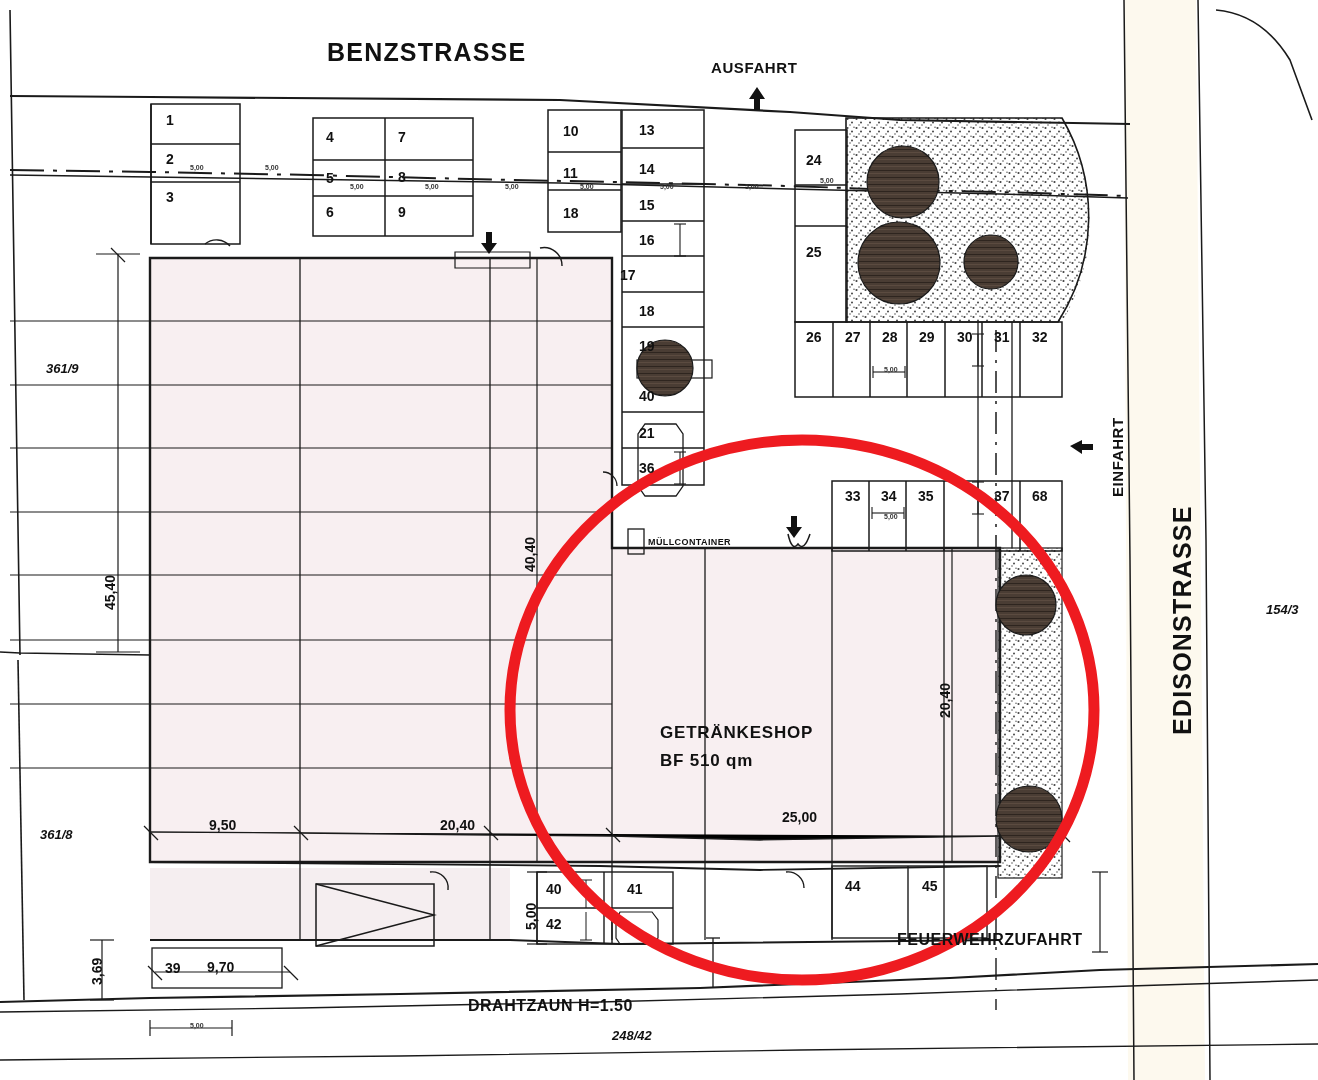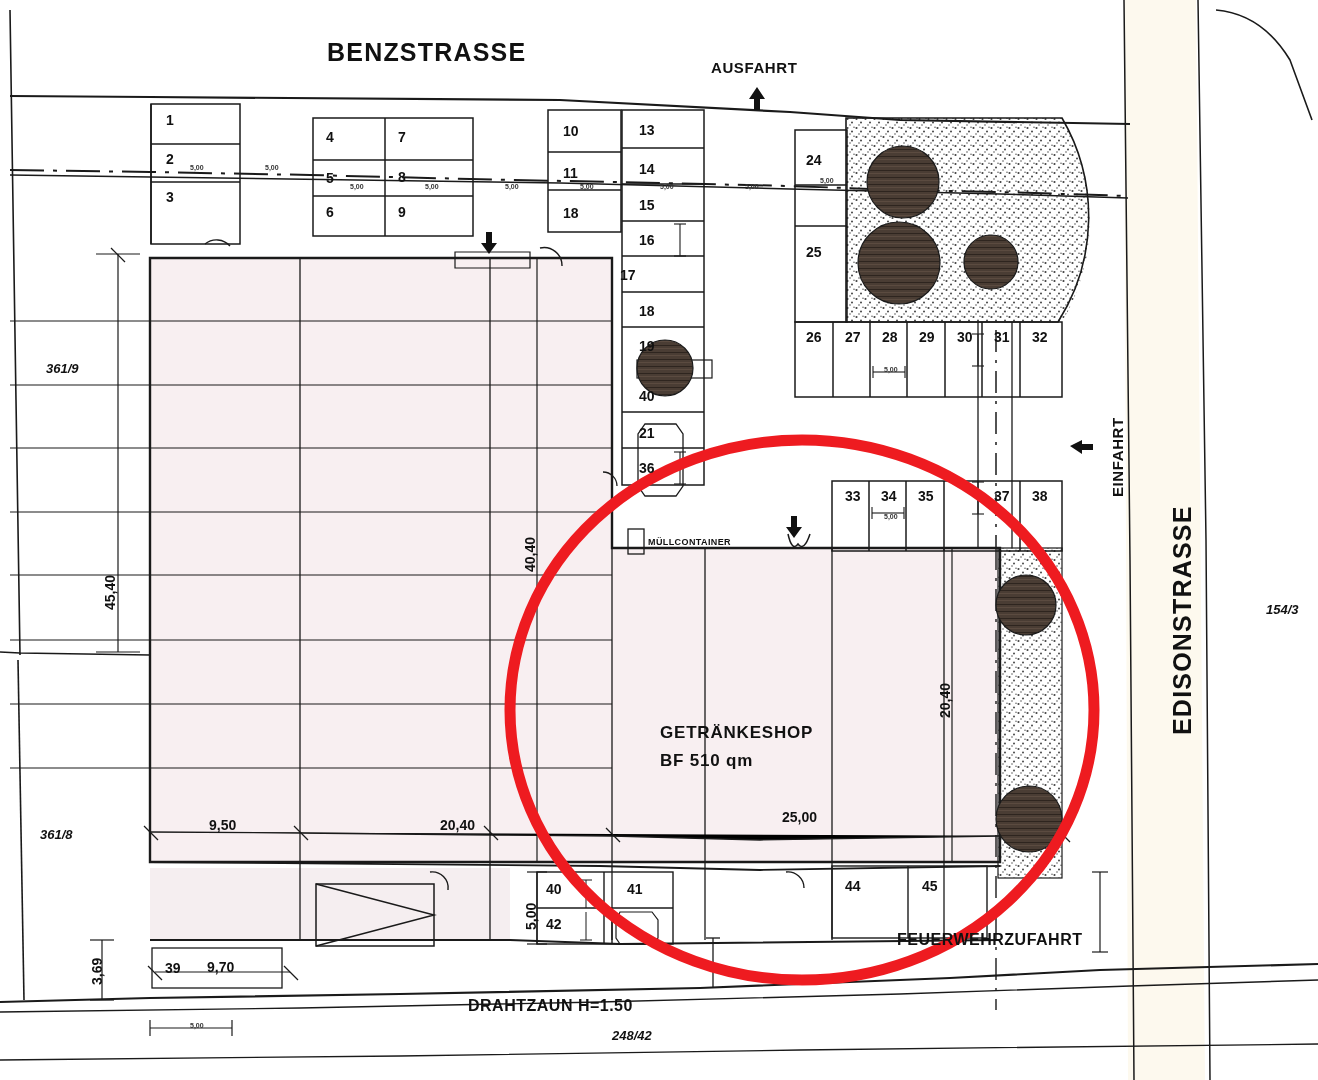--- a/index.html
+++ b/index.html
@@ -456,21 +456,21 @@
       <div class="lbl stall" style="left: 845px; top: 330px;">27</div>
       <div class="lbl stall" style="left: 882px; top: 330px;">28</div>
       <div class="lbl stall" style="left: 919px; top: 330px;">29</div>
       <div class="lbl stall" style="left: 957px; top: 330px;">30</div>
       <div class="lbl stall" style="left: 994px; top: 330px; text-align: center;">31</div>
       <div class="lbl stall" style="left: 1032px; top: 330px;">32</div>
       <div class="lbl stall" style="left: 845px; top: 489px;">33</div>
       <div class="lbl stall" style="left: 881px; top: 489px;">34</div>
       <div class="lbl stall" style="left: 918px; top: 489px;">35</div>
       <div class="lbl stall" style="left: 994px; top: 489px;">37</div>
-      <div class="lbl stall" style="left: 1032px; top: 489px;">38</div>
+      <div class="lbl stall" style="left: 1032px; top: 489px;">68</div>
       <div class="lbl stall" style="left: 165px; top: 961px;">39</div>
       <div class="lbl stall" style="left: 546px; top: 882px;">40</div>
       <div class="lbl stall" style="left: 627px; top: 882px;">41</div>
       <div class="lbl stall" style="left: 546px; top: 917px;">42</div>
       <div class="lbl stall" style="left: 845px; top: 879px;">44</div>
       <div class="lbl stall" style="left: 922px; top: 879px;">45</div>
     </div>
 
   <div id="micro-layer">
       <div class="lbl micro" style="left: 190px; top: 164px;">5,00</div>

